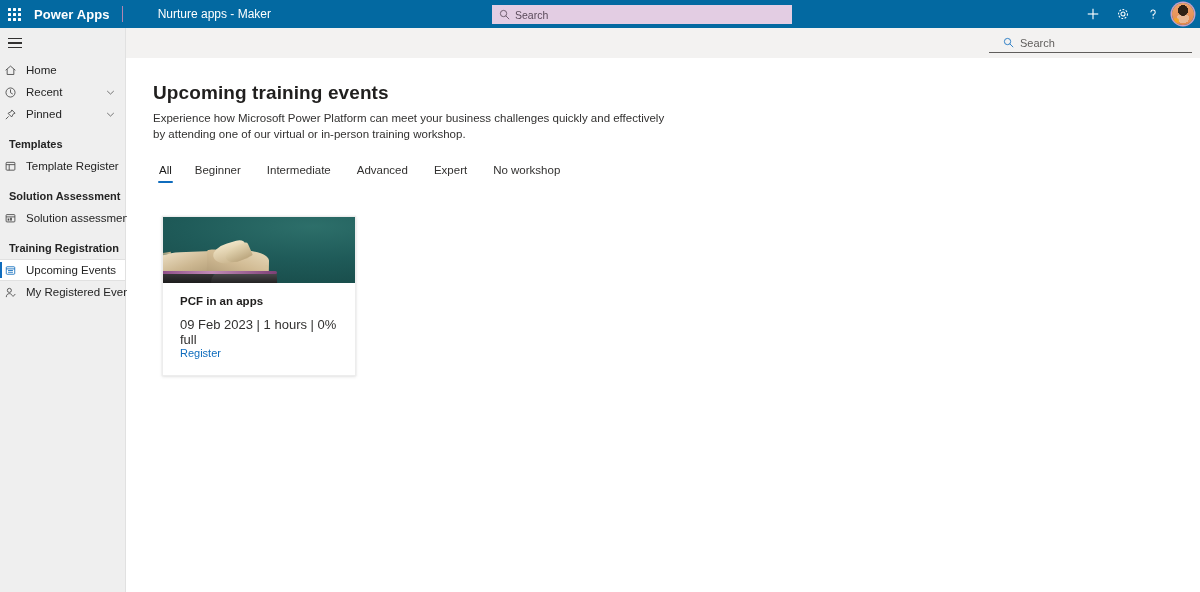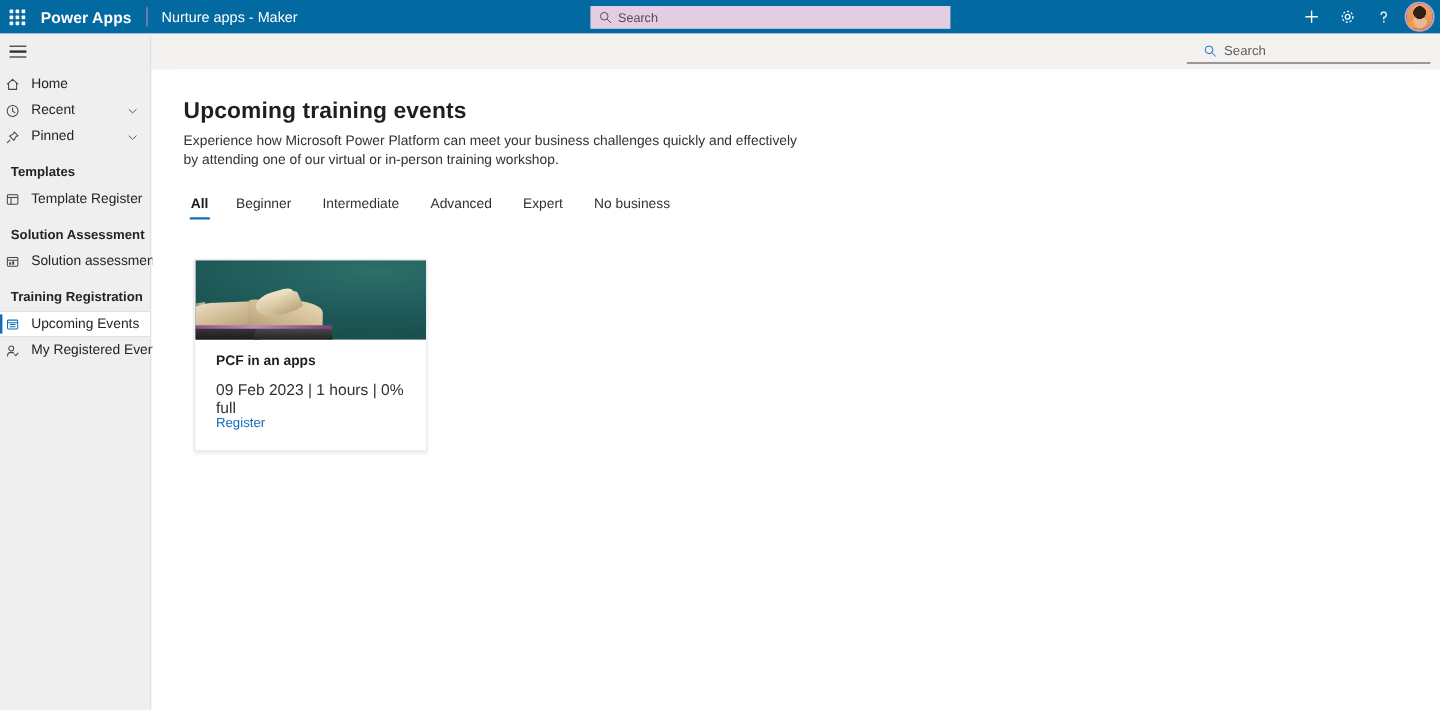--- a/index.html
+++ b/index.html
@@ -32,21 +32,21 @@
   .waffle-grid i { display: block; width: 3px; height: 3px; background: #ffffff; border-radius: 0.5px; }
   .brand {
     color: #ffffff; font-size: 13px; font-weight: bold;
     margin-left: 6px; letter-spacing: .1px; white-space: nowrap;
   }
   .brand-sep {
     width: 1px; height: 16px; background: #b185b1;
     margin: 0 12px;
   }
   .appname {
-    color: #ffffff; font-size: 12px; white-space: nowrap;
+    color: #ffffff; font-size: 12px; white-space: nowrap; margin-left: 23px;
   }
   .topsearch {
     position: absolute; left: 492px; top: 5px;
     width: 300px; height: 19px;
     background: #e3cde3;
     display: flex; align-items: center;
     padding-left: 7px;
   }
   .topsearch .mag { margin-right: 5px; flex: 0 0 auto; display:block; }
   .topsearch .ph { color: #5a4a5a; font-size: 10.5px; }
@@ -157,21 +157,21 @@
   .tabs {
     position: absolute; left: 26px; top: 106px;
     display: flex; align-items: flex-end; gap: 0;
   }
   .tab {
     font-size: 11.5px; color: #323130;
     padding: 0 13px 7px 13px;
     position: relative; cursor: pointer; white-space: nowrap;
   }
   .tab:first-child { padding-left: 6px; padding-right: 10px; }
-  .tab.active { color: #1a1a1a; font-weight: bold; }
+  .tab.active { color: #1a1a1a; font-weight: normal; }
   .tab.active::after {
     content: ""; position: absolute;
     left: 5px; right: 9px; bottom: 0;
     height: 2px; background: #0f6cbd; border-radius: 2px;
   }
 
   
   .card {
     position: absolute; left: 35px; top: 158px;
     width: 194px; height: 160px;
@@ -413,21 +413,21 @@
 
   <div class="page-title">Upcoming training events</div>
   <div class="page-desc">Experience how Microsoft Power Platform can meet your business challenges quickly and effectively by attending one of our virtual or in-person training workshop.</div>
 
   <div class="tabs">
     <div class="tab active">All</div>
     <div class="tab">Beginner</div>
     <div class="tab">Intermediate</div>
     <div class="tab">Advanced</div>
     <div class="tab">Expert</div>
-    <div class="tab">No business</div>
+    <div class="tab">No workshop</div>
   </div>
 
   <div class="card">
     <div class="card-img">
       <div class="book">
         <div class="wisp"></div>
         <div class="covL"></div>
         <div class="covR"></div>
         <div class="pagesL"></div>
         <div class="pagesR"></div>

